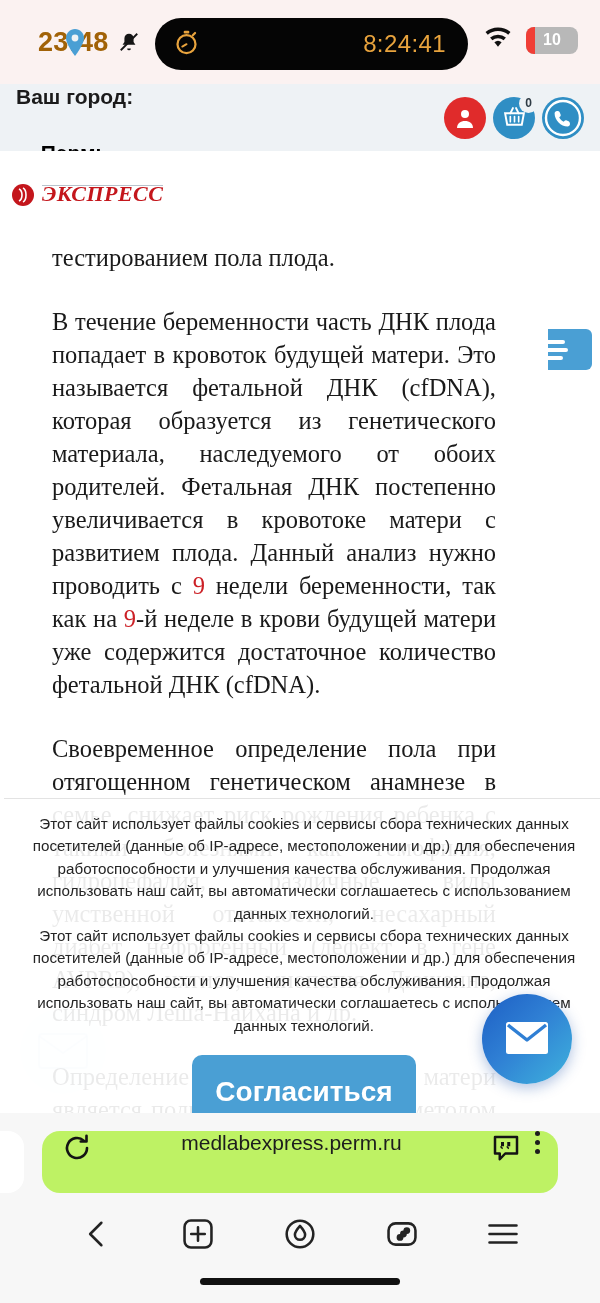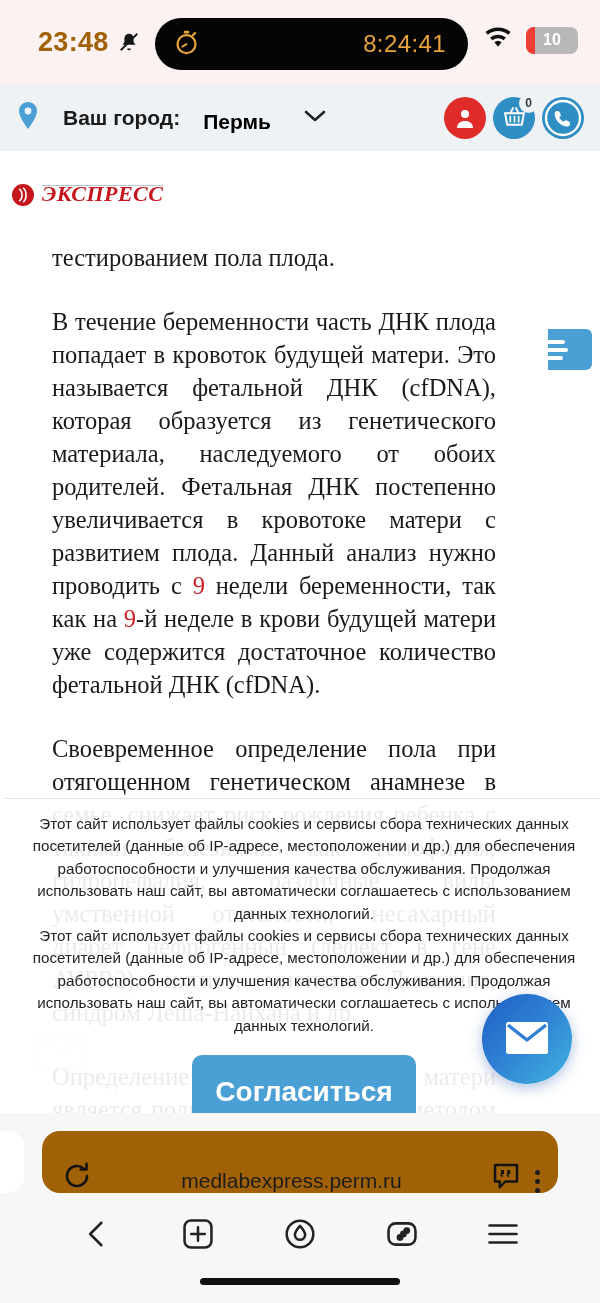--- a/index.html
+++ b/index.html
@@ -41,21 +41,21 @@
   }
   .battery .fill { position:absolute; left:0; top:0; bottom:0; width:9px; background:#f03e36; }
   .battery .lvl { position:relative; color:#ffffff; font-size:16px; font-weight:700; letter-spacing:0.2px; }
 
   
   .citybar {
     position:absolute; top:84px; left:0; width:600px; height:67px;
     background:#eef2f5;
     display:flex; align-items:center;
   }
-  .city-left { display:flex; align-items:center; margin-left:16px; gap:23px; }
+  .city-left { display:flex; align-items:center; margin-left:16px; gap:23px;flex-direction:column; }
   .city-label { font-size:21px; font-weight:700; color:#1b1b1b; }
   .city-name { font-size:21px; font-weight:700; color:#000000;margin-top:9px; }
   .city-chevron { margin-left:10px; font-size:17px; color:#2b2b2b; font-weight:700; }
   .city-icons { position:absolute; right:16px; display:flex; align-items:center; gap:7px; }
   .cicon { width:42px; height:42px; border-radius:50%; position:relative; display:flex; align-items:center; justify-content:center; }
   .cicon.user { background:#e02b2b; }
   .cicon.cart { background:#2f8ec4; }
   .cicon.phone { background:#2f8ec4; }
   .cart-badge {
     position:absolute; right:-3px; top:-3px; width:19px; height:19px; border-radius:50%;
@@ -153,22 +153,22 @@
     position:absolute; left:0; top:1113px; width:600px; height:190px;
     background:#f7f7f7;
   }
   .urlrow { position:absolute; top:9px; left:0; width:600px; height:78px; }
   .tab-peek {
     position:absolute; left:-24px; top:9px; width:48px; height:62px;
     background:#ffffff; border-radius:16px;
   }
   .urlbar {
     position:absolute; left:42px; top:9px; width:516px; height:62px;
-    background:#a16207; border-radius:18px;
-    display:flex; align-items:flex-end; padding:0 18px;
+    background:#bef264; border-radius:18px;
+    display:flex; align-items:flex-start; padding:0 18px;
   }
   .url-text {
     flex:1; text-align:center; font-size:21px; color:#1d1d1d;
     font-family:"Liberation Sans", sans-serif;
   }
   .icon-btn { width:34px; height:34px; display:flex; align-items:center; justify-content:center; cursor:pointer; }
   .dots { display:flex; flex-direction:column; gap:4px; align-items:center; margin-left:12px; cursor:pointer; }
   .dots b { width:5px; height:5px; border-radius:50%; background:#1d1d1d; display:block; }
 
   .navbar {

